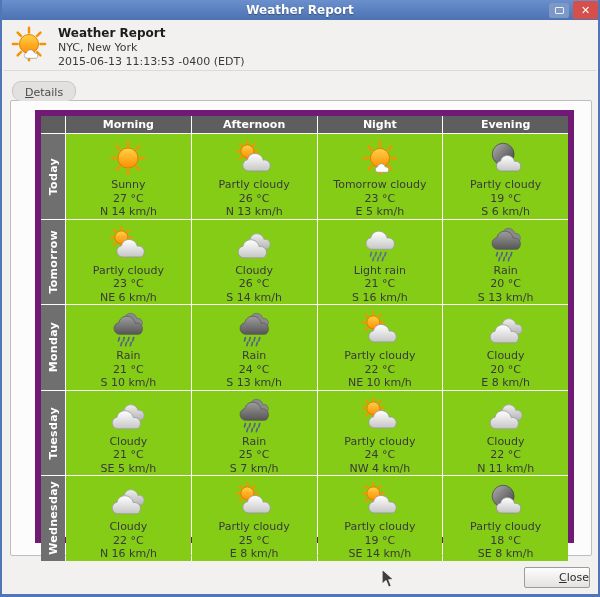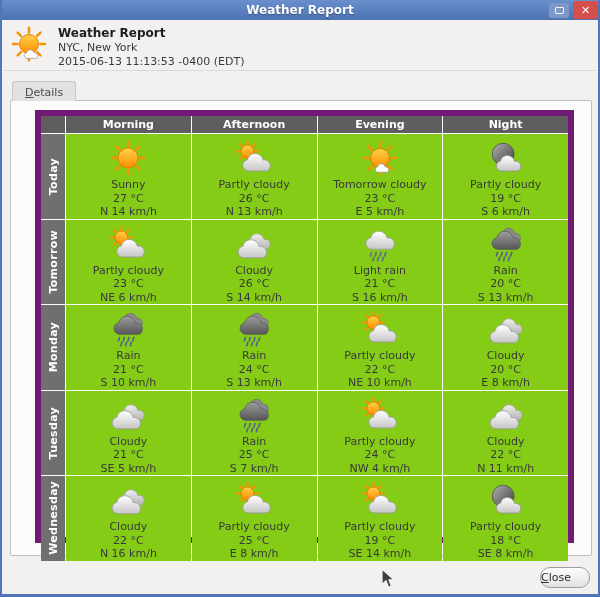--- a/index.html
+++ b/index.html
@@ -22,42 +22,42 @@
   .hdr { position:absolute; top:24px; left:8px; right:8px; height:44px; display:flex; gap:10px; }
   .hdr .hicon { width:38px; height:38px; margin-top:1px; }
   .hdr .htxt { font-size:11px; color:#3a3a3a; line-height:14px; padding-top:2px; }
   .hdr .htitle { font-size:12px; font-weight:bold; color:#1d1d1d; line-height:15px; }
   .hsep { position:absolute; top:70px; left:2px; right:2px; height:1px; background:#dbdad8; }
   
   .tabs { position:absolute; top:79px; left:8px; display:flex; align-items:flex-end; height:22px; z-index:3; }
   .tab { font-size:11px; color:#3c3c3c; padding:4px 12px 4px 12px; border:1px solid #bfbebc;
          border-bottom:none; border-radius:3px 3px 0 0; }
   .tab.active { background:#fcfcfc; height:22px; position:relative; z-index:4; }
-  .tab.inactive { background:#e3e1df; color:#4c4c4c; height:20px; border-color:#c9c7c5; margin-left:2px; }
+  .tab.inactive { background:#e3e1df; color:#4c4c4c; height:20px; border-color:#c9c7c5; margin-left:2px;border-radius:9px; }
   .tab u { text-underline-offset:1px; }
   
   .panel { position:absolute; top:100px; left:8px; width:582px; height:456px; background:#fcfcfc;
            border:1px solid #bfbebc; border-radius:2px; z-index:2; }
   
   .grid { position:absolute; top:110px; left:33px; width:539px; height:433px; z-index:3;
           display:grid; grid-template-columns:24px repeat(4,1fr); grid-template-rows:17px repeat(5,1fr);
           gap:1px; background:#fdfdfd; border:6px solid #701a75; }
   .corner, .colhead { background:#5e5e5e; }
   .colhead { color:#fff; font-size:11px; font-weight:bold; display:flex; align-items:center; justify-content:center; }
   .rowlabel { background:#6f6f6f; display:flex; align-items:center; justify-content:center; }
   .vtext { writing-mode:vertical-rl; transform:rotate(180deg); color:#fff; font-size:11px; font-weight:bold;
            letter-spacing:.3px; white-space:nowrap; }
   .cell { background:#84cc16; display:flex; flex-direction:column; align-items:center; padding-top:5px; }
   .wicon { width:38px; height:38px; }
   .cond, .tline { font-size:11px; color:#3a3a3a; line-height:13.5px; text-align:center; }
   .cond { margin-top:1px; }
   
-  .close-btn { position:absolute; top:567px; right:8px; width:50px; height:21px; z-index:5;
-               background:linear-gradient(#fdfdfd,#e4e2e0); border:1px solid #9e9c9a; border-radius:10px;
-               font-size:11px; color:#2e2e2e; text-align:left; line-height:19px; }
+  .close-btn { position:absolute; top:567px; right:8px; width:66px; height:21px; z-index:5;
+               background:linear-gradient(#fdfdfd,#e4e2e0); border:1px solid #9e9c9a; border-radius:2px;
+               font-size:11px; color:#2e2e2e; text-align:right; line-height:19px; }
   .cursor { position:absolute; left:379px; top:568px; z-index:9; }
 </style>
 </head>
 <body>
 
 <svg width="0" height="0" style="position:absolute" aria-hidden="true">
   <defs>
     <linearGradient id="gSun" x1="0" y1="0" x2="0" y2="1">
       <stop offset="0" stop-color="#ffd24a"></stop>
         <stop offset="1" stop-color="#ff8e00"></stop>
@@ -170,22 +170,22 @@
   <div class="tabs">
     <div class="tab inactive"><u>D</u>etails</div>
   </div>
 
   <div class="panel"></div>
 
   <div class="grid">
       <div class="corner"></div>
       <div class="colhead">Morning</div>
       <div class="colhead">Afternoon</div>
+      <div class="colhead">Night</div>
       <div class="colhead">Evening</div>
-      <div class="colhead">Night</div>
       <div class="rowlabel">
         <span class="vtext">Today</span>
       </div>
       <div class="cell">
         <svg class="wicon" viewBox="0 0 40 40">
           <use href="#i-sunny"></use>
         </svg>
         <div class="cond">Sunny</div>
         <div class="tline">27 °C</div>
         <div class="tline">N 14 km/h</div>

